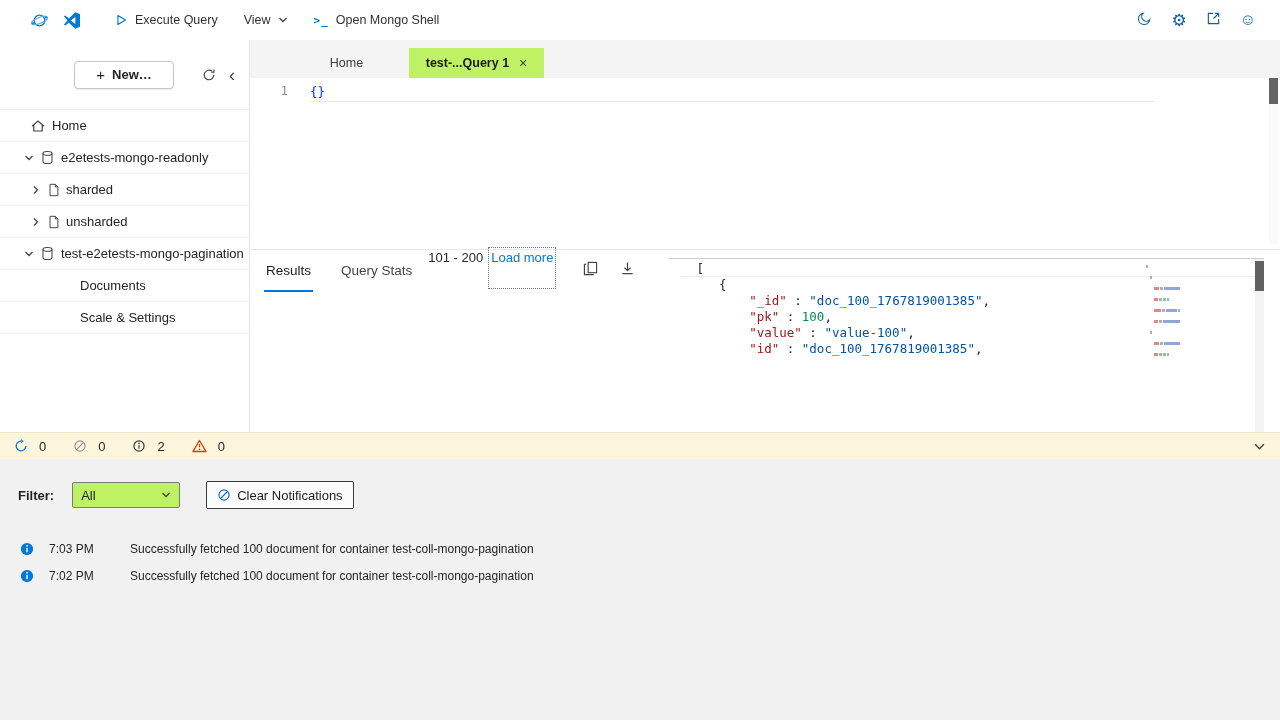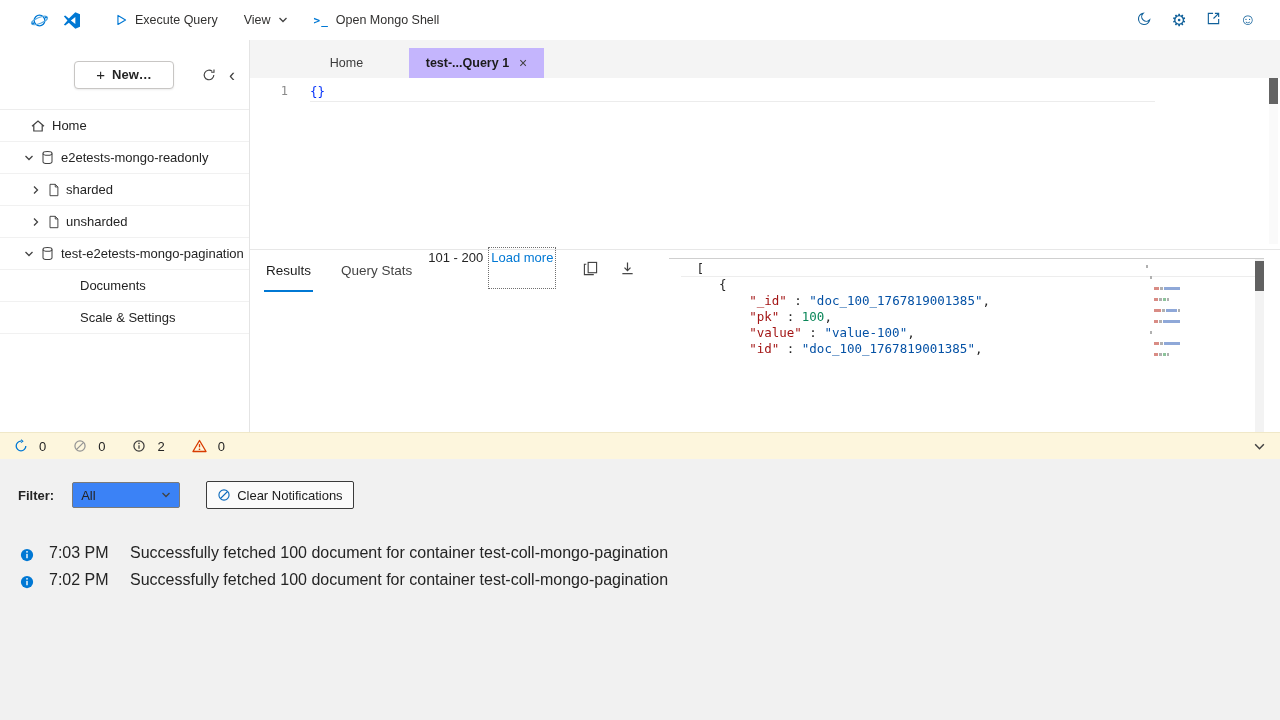--- a/index.html
+++ b/index.html
@@ -31,21 +31,21 @@
 .lvl-0{padding-left:24px}
 .lvl-1{padding-left:31px}
 .lvl-2{padding-left:80px}
 .tree-row .hl{position:absolute;left:23px;right:12px;top:1px;bottom:1px;background:#e3e3e3;border-radius:2px}
 .tree-row>*{position:relative}
 
 
 .content{flex:1;display:flex;flex-direction:column;min-width:0}
 .tabstrip{height:38px;background:#f4f4f4;display:flex;align-items:flex-end;padding-left:34px}
 .tab{height:30px;min-width:125px;display:flex;align-items:center;justify-content:center;gap:10px;font-size:12.5px;color:#3b3b3b;padding:0 14px;cursor:pointer}
-.tab.active{background:#c4b5fd;font-weight:700;color:#1b1b1b;min-width:135px}
+.tab.active{background:#bef264;font-weight:700;color:#1b1b1b;min-width:135px}
 .tab-close{font-size:14px;color:#424242;font-weight:400}
 
 .editor{height:172px;position:relative;border-bottom:1px solid #e7e7e7;font-family:"DejaVu Sans Mono",monospace;font-size:12.5px;display:flex;padding-top:4px}
 .gutter{width:38px;text-align:right;color:#8a8a8a;font-size:12px;line-height:19px}
 .code{padding-left:22px;line-height:19px}
 .tk-bracket{color:#0431fa}
 .cur-underline{position:absolute;left:60px;right:125px;top:23px;border-top:1px solid #ececec}
 .ed-scroll{position:absolute;top:0;right:2px;width:9px;height:166px;background:#fafafa}
 .ed-scroll .thumb{width:9px;height:26px;background:#646464}
 
@@ -77,25 +77,25 @@
 .statusbar{height:27px;background:#fdf6dd;display:flex;align-items:center;padding:0 14px;border-top:1px solid #f0e8c8}
 .status-counts{display:flex;align-items:center}
 .status-item{display:flex;align-items:center;gap:11px;margin-right:27px;cursor:pointer}
 .status-item .count{font-size:13px;color:#242424}
 .panel-chev{margin-left:auto;cursor:pointer}
 
 
 .notif-panel{height:261px;background:#f1f1f1;padding:22px 0 0 18px}
 .filter-row{display:flex;align-items:center}
 .flabel{font-weight:700;margin-right:18px}
-.dropdown{width:108px;height:26px;background:#3b82f6;border:1px solid #7a7a7a;border-radius:2px;display:flex;align-items:center;padding:0 8px;gap:4px;cursor:pointer}
+.dropdown{width:108px;height:26px;background:#bef264;border:1px solid #7a7a7a;border-radius:2px;display:flex;align-items:center;padding:0 8px;gap:4px;cursor:pointer}
 .dd-val{flex:1;font-size:13px}
 .clear-btn{margin-left:26px;height:28px;display:flex;align-items:center;gap:6px;background:#fbfbfb;border:1px solid #3b3b3b;border-radius:2px;padding:0 10px;font:inherit;font-size:13px;color:#1b1b1b;cursor:pointer}
 .notif-list{margin-top:26px}
-.notif-row{display:flex;align-items:flex-end;height:27px;gap:15px;padding-left:2px;font-size:16px}
+.notif-row{display:flex;align-items:center;height:27px;gap:15px;padding-left:2px;font-size:12px}
 .ntime{width:66px}
 </style>
 </head>
 <body>
 
 <header class="topbar">
   <span class="icon logo">
       <svg width="19" height="19" viewBox="0 0 20 20">
         <circle cx="10" cy="10" r="5.6" fill="none" stroke="#0078d4" stroke-width="1.4"></circle>
         <ellipse cx="10" cy="10" rx="9" ry="3.2" fill="none" stroke="#56a8e0" stroke-width="1.1" transform="rotate(-22 10 10)"></ellipse>

